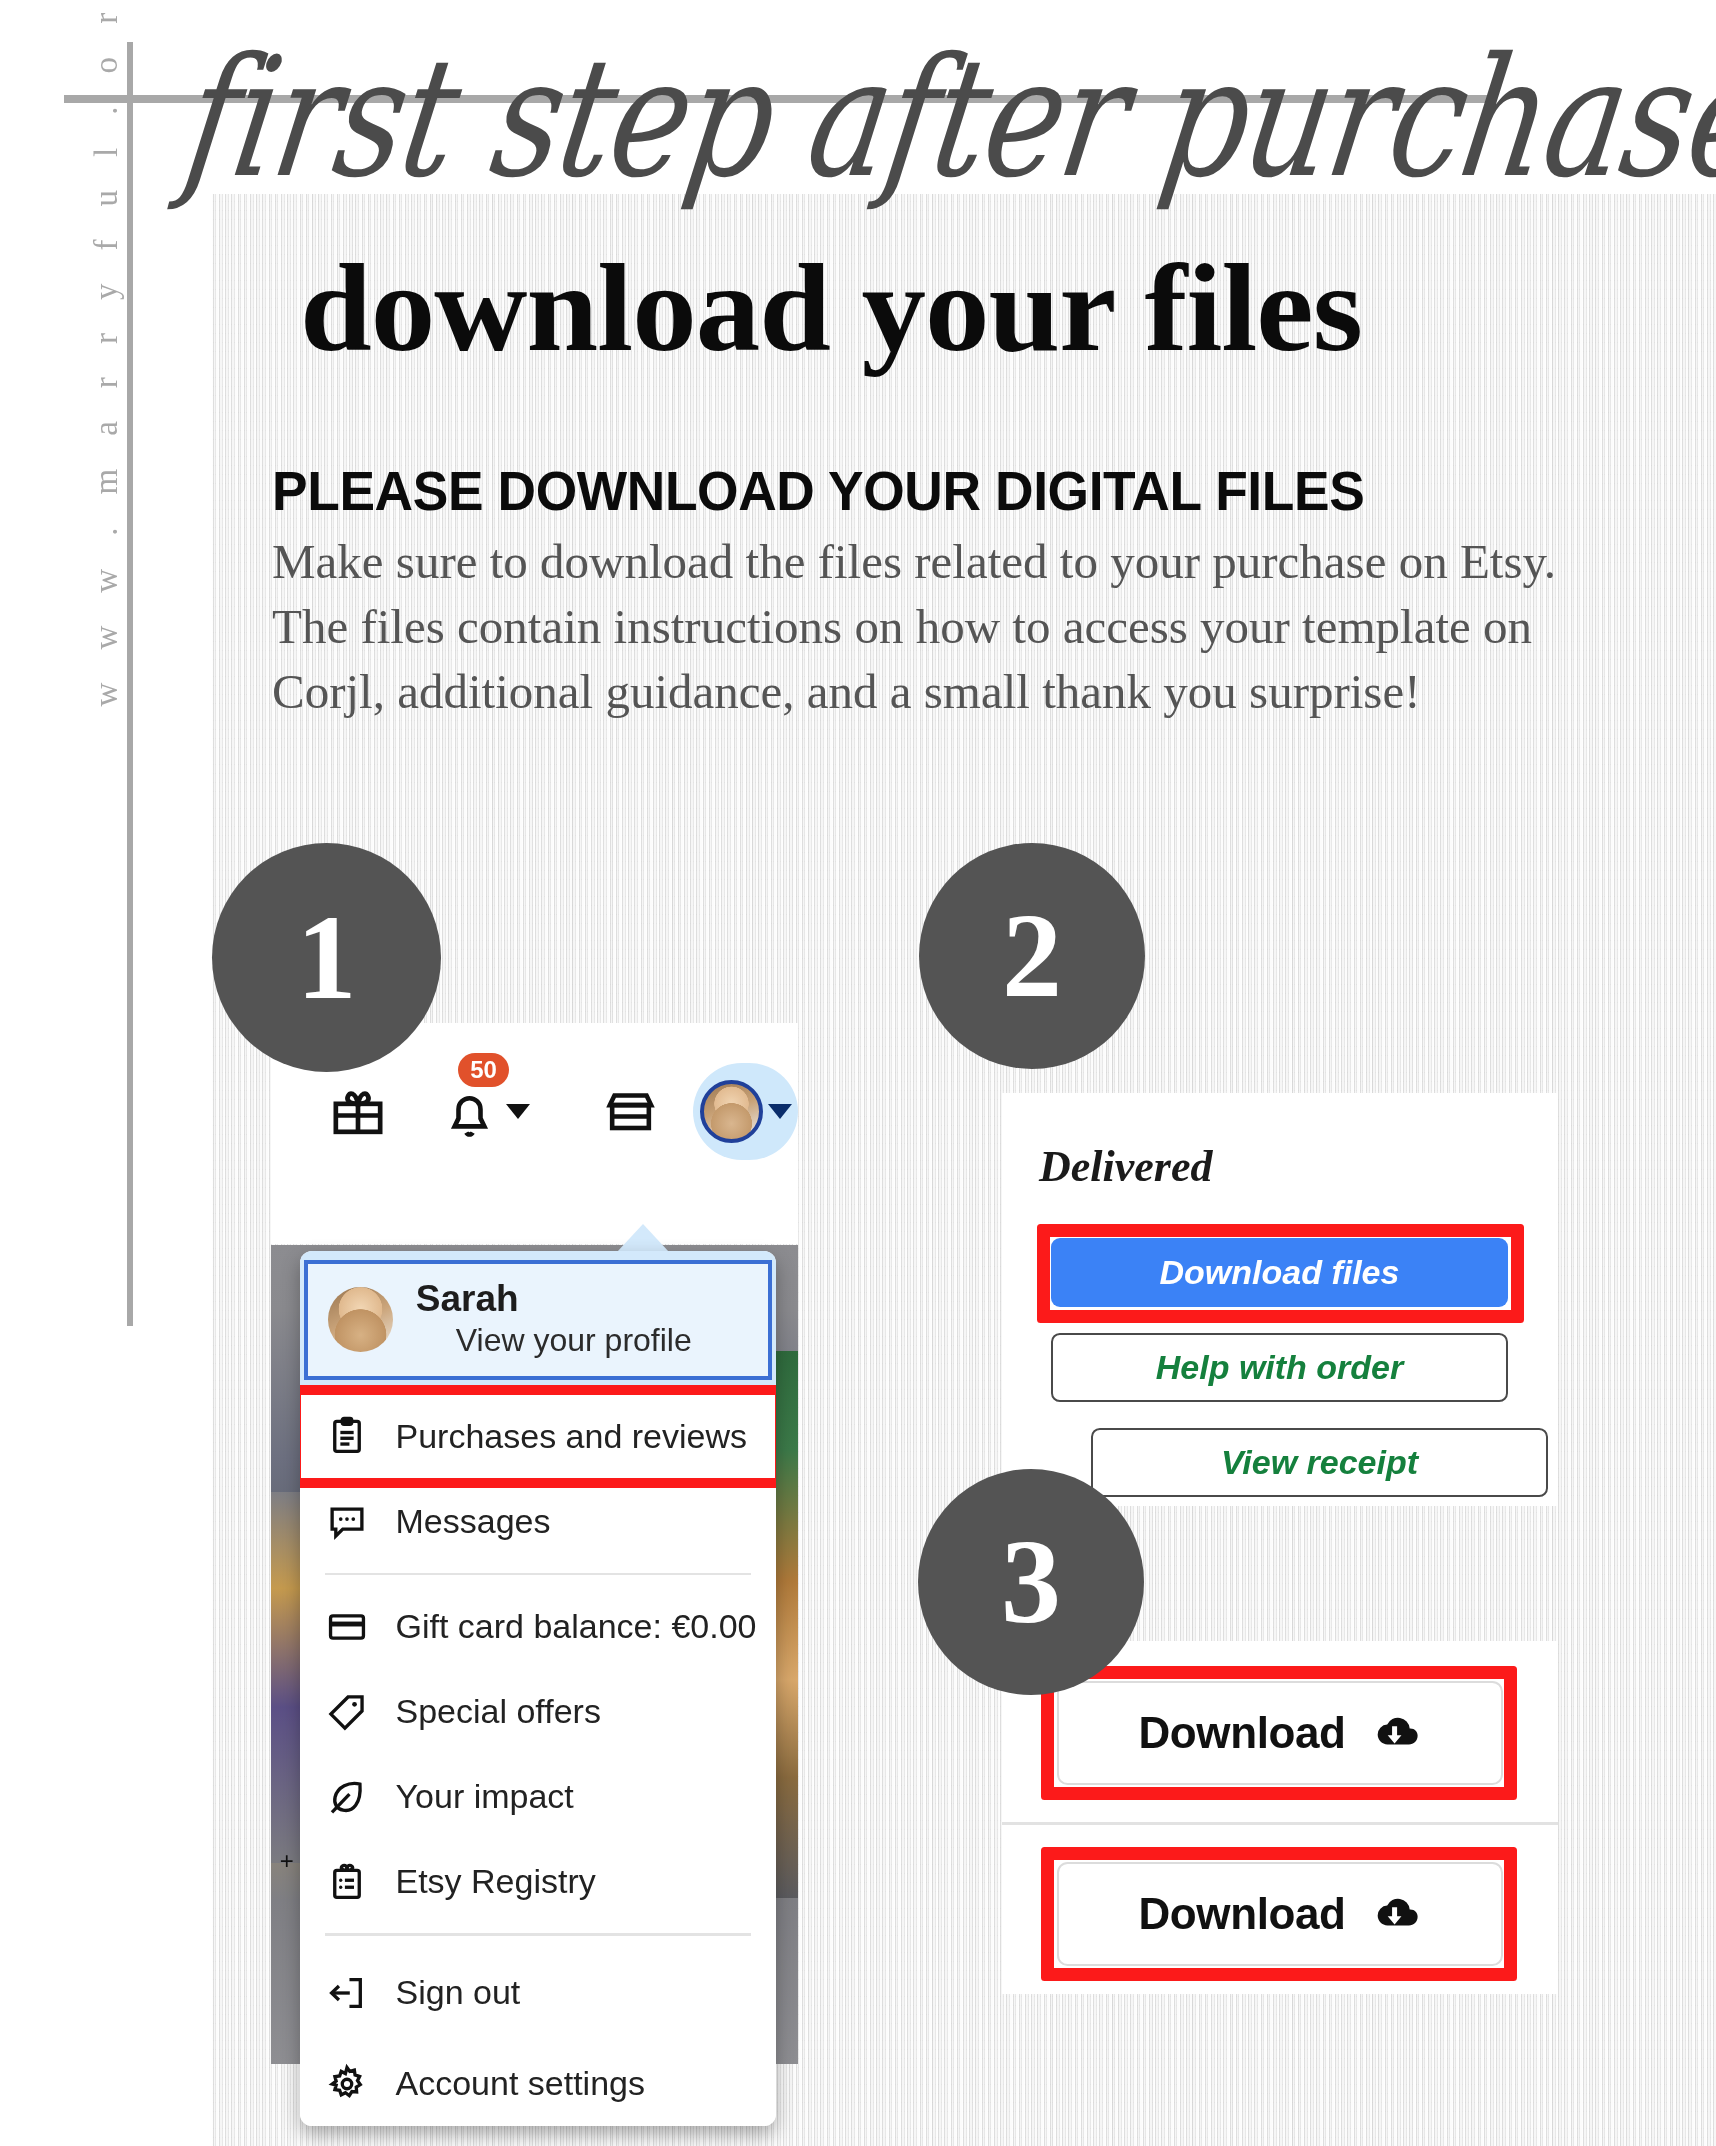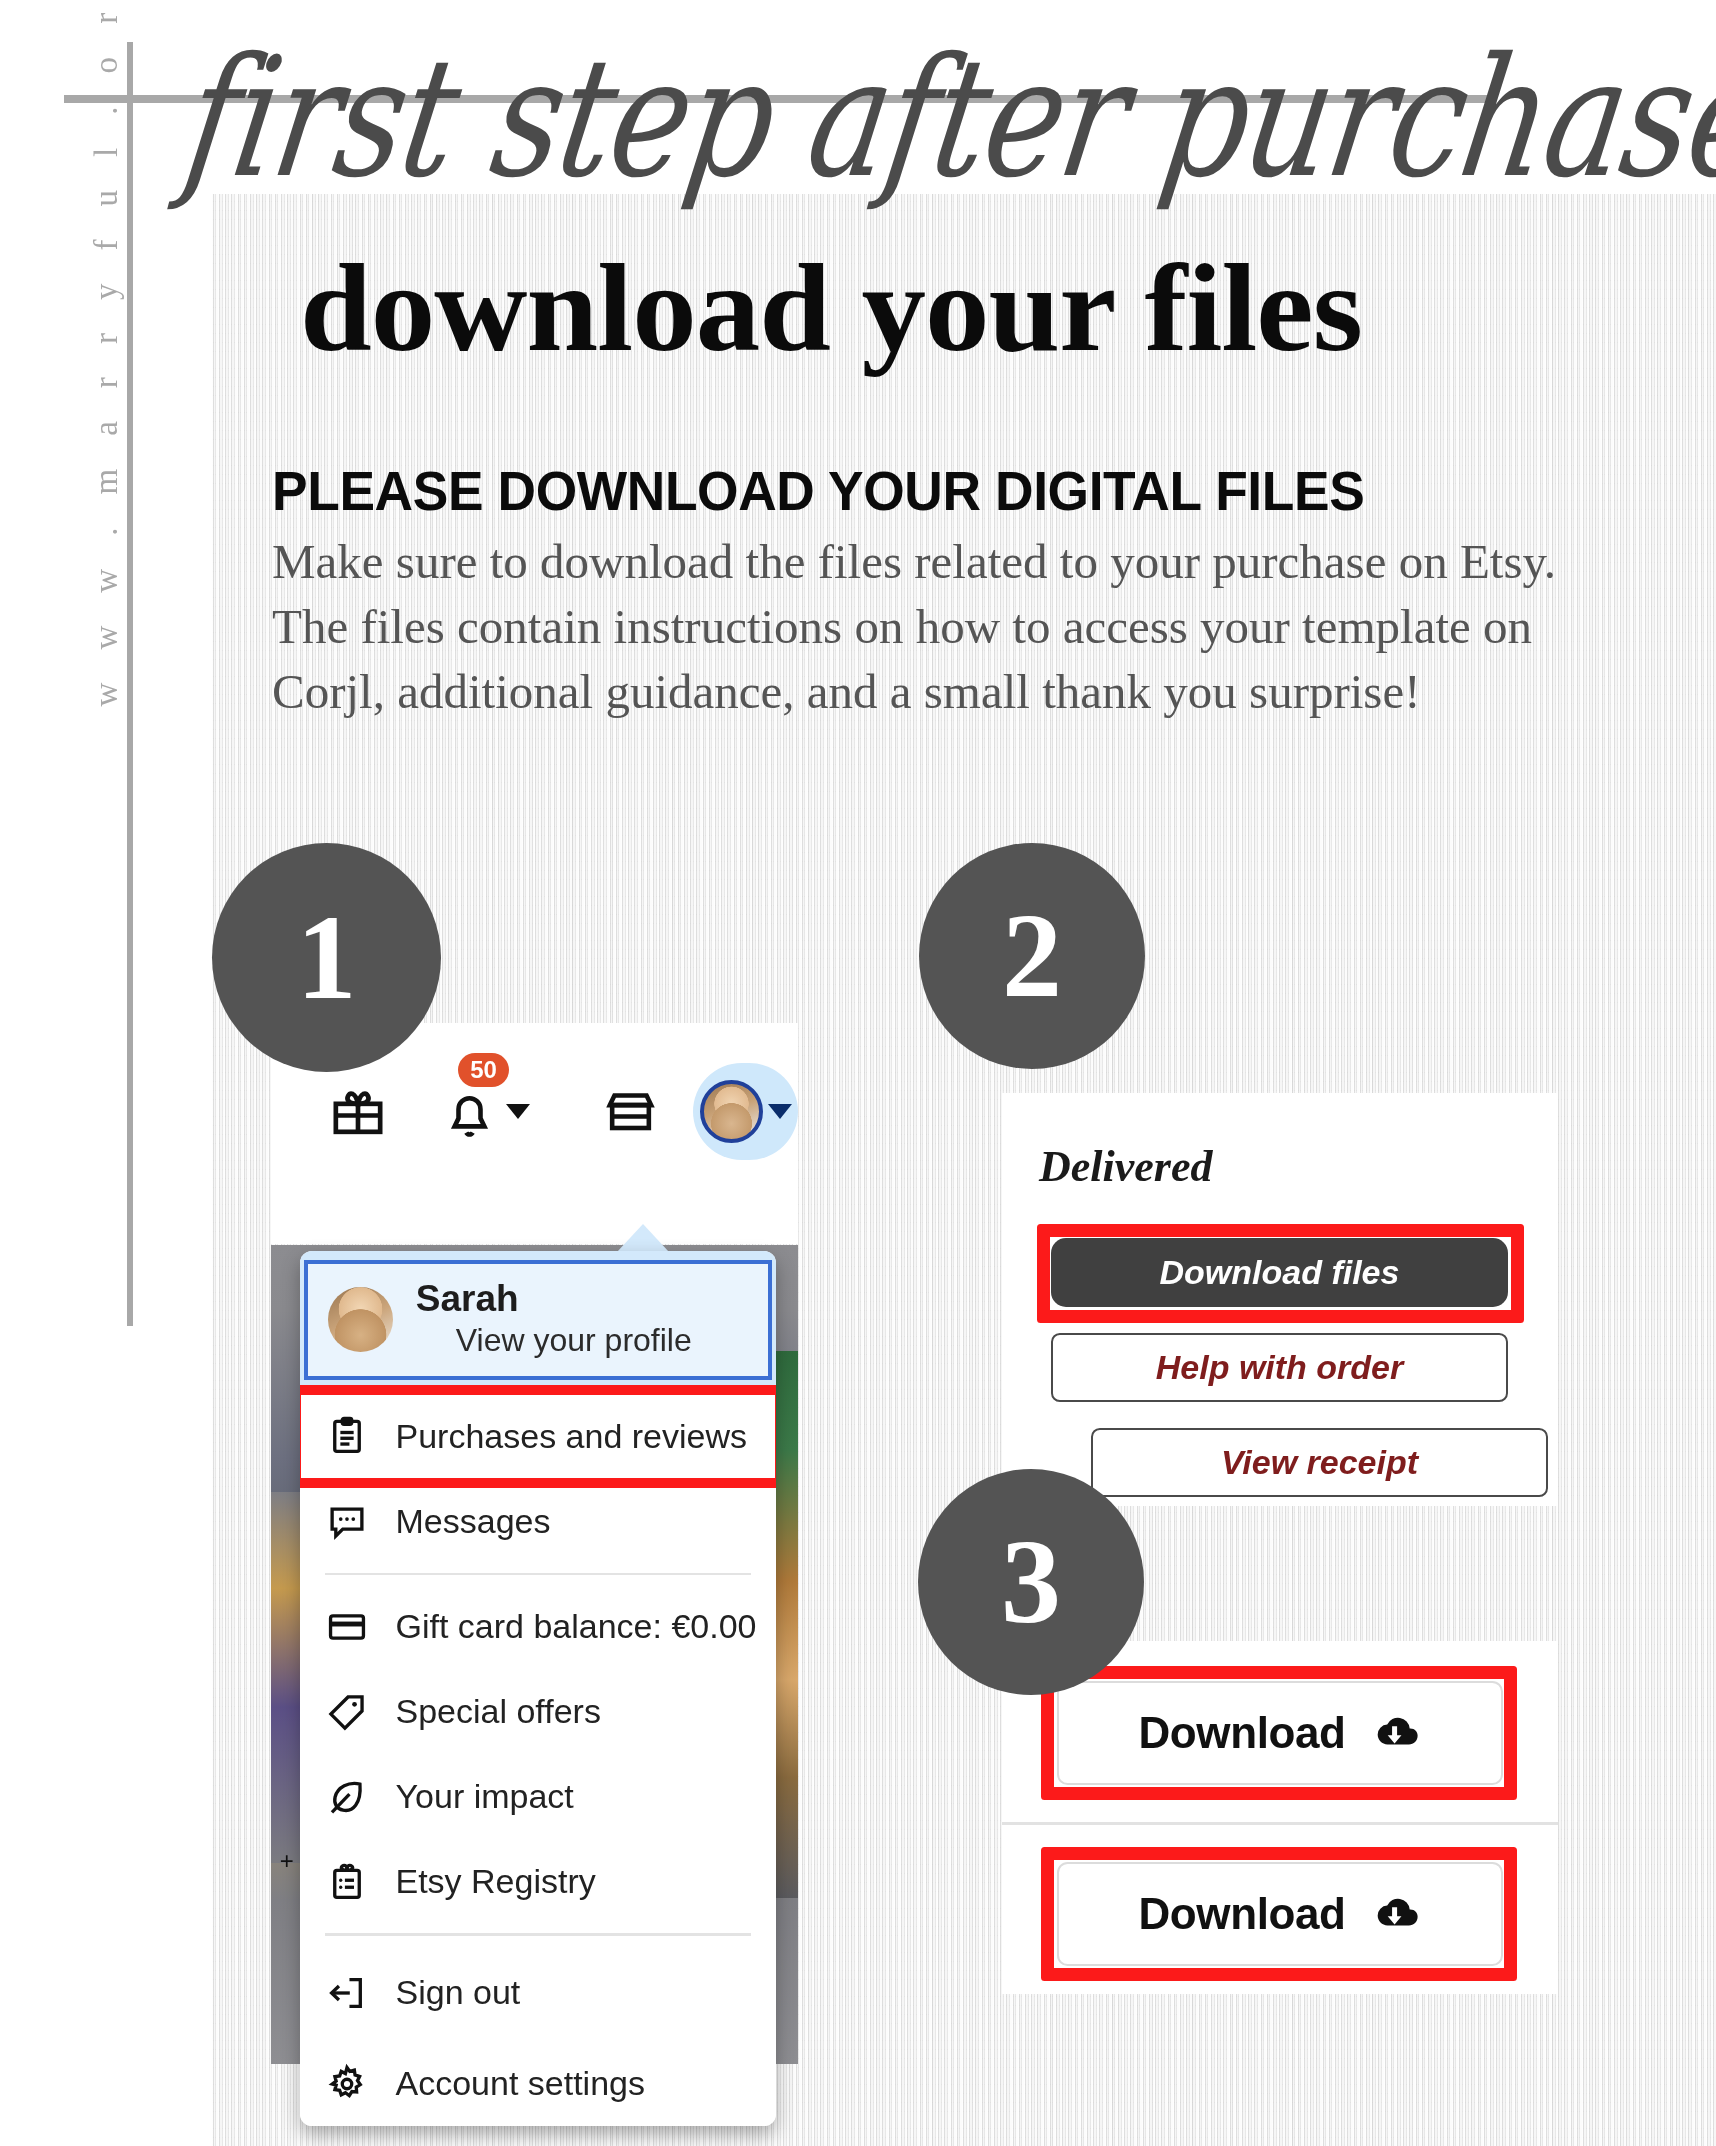--- a/index.html
+++ b/index.html
@@ -224,22 +224,22 @@
   #shot2 .title{
     position:absolute;left:37px;top:48px;font-family:"Liberation Serif",serif;
     font-weight:700;font-size:44px;color:#1a1a1a;
   }
   .btn{
     position:absolute;left:49px;width:457px;height:69px;
     display:flex;align-items:center;justify-content:center;
     font-size:34px;font-weight:700;font-family:"Liberation Sans",sans-serif;
     border-radius:8.8px;box-sizing:border-box;
   }
-  .btn-dark{background:#404040;color:#ffffff;top:145px;border-radius:15px;}
-  .btn-outline{background:#ffffff;color:#7f1d1d;border:2.6px solid #4a4a4a;}
+  .btn-dark{background:#3b82f6;color:#ffffff;top:145px;border-radius:9px;}
+  .btn-outline{background:#ffffff;color:#15803d;border:2.6px solid #4a4a4a;}
   #btn-help{top:240px;}
   #btn-receipt{top:335px;margin-left:40px;}
   .redbox{
     position:absolute;border:13.2px solid #fc1a1a;box-sizing:border-box;border-radius:3.5px;
     pointer-events:none;z-index:5;
   }
   #red-dl-files{left:35px;top:131px;width:487px;height:99px;}
 
   
   #shot3{

